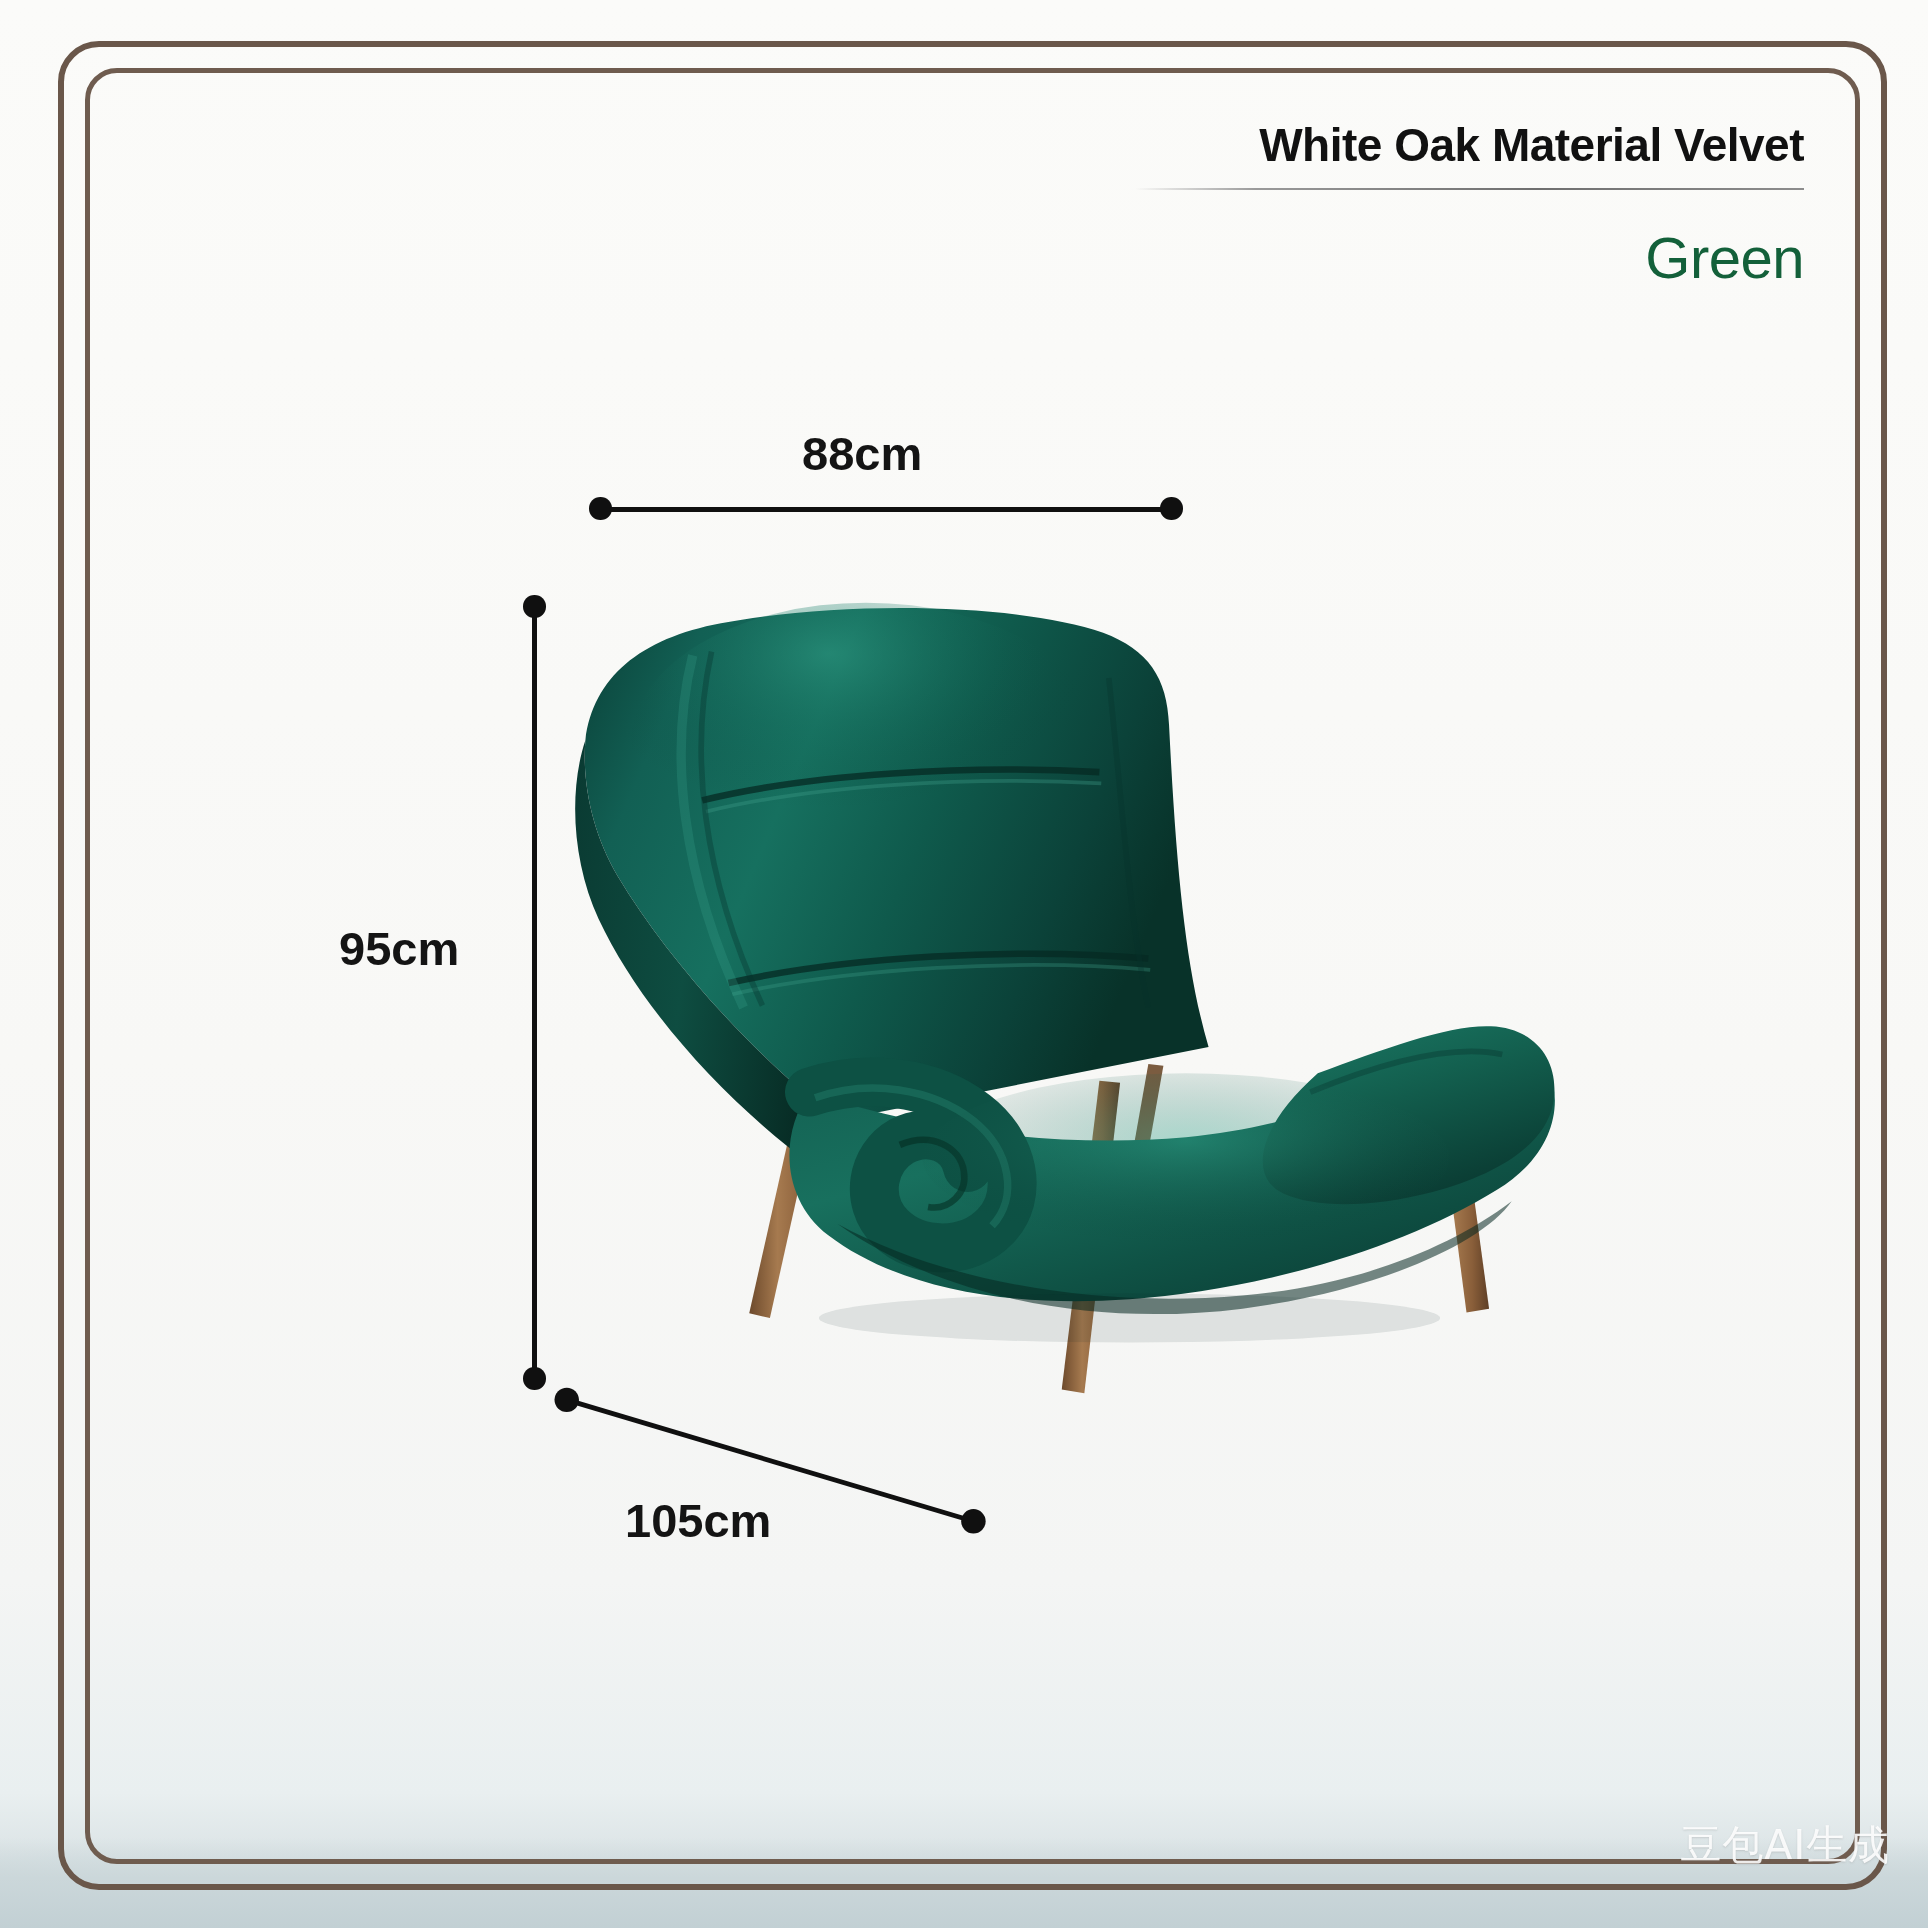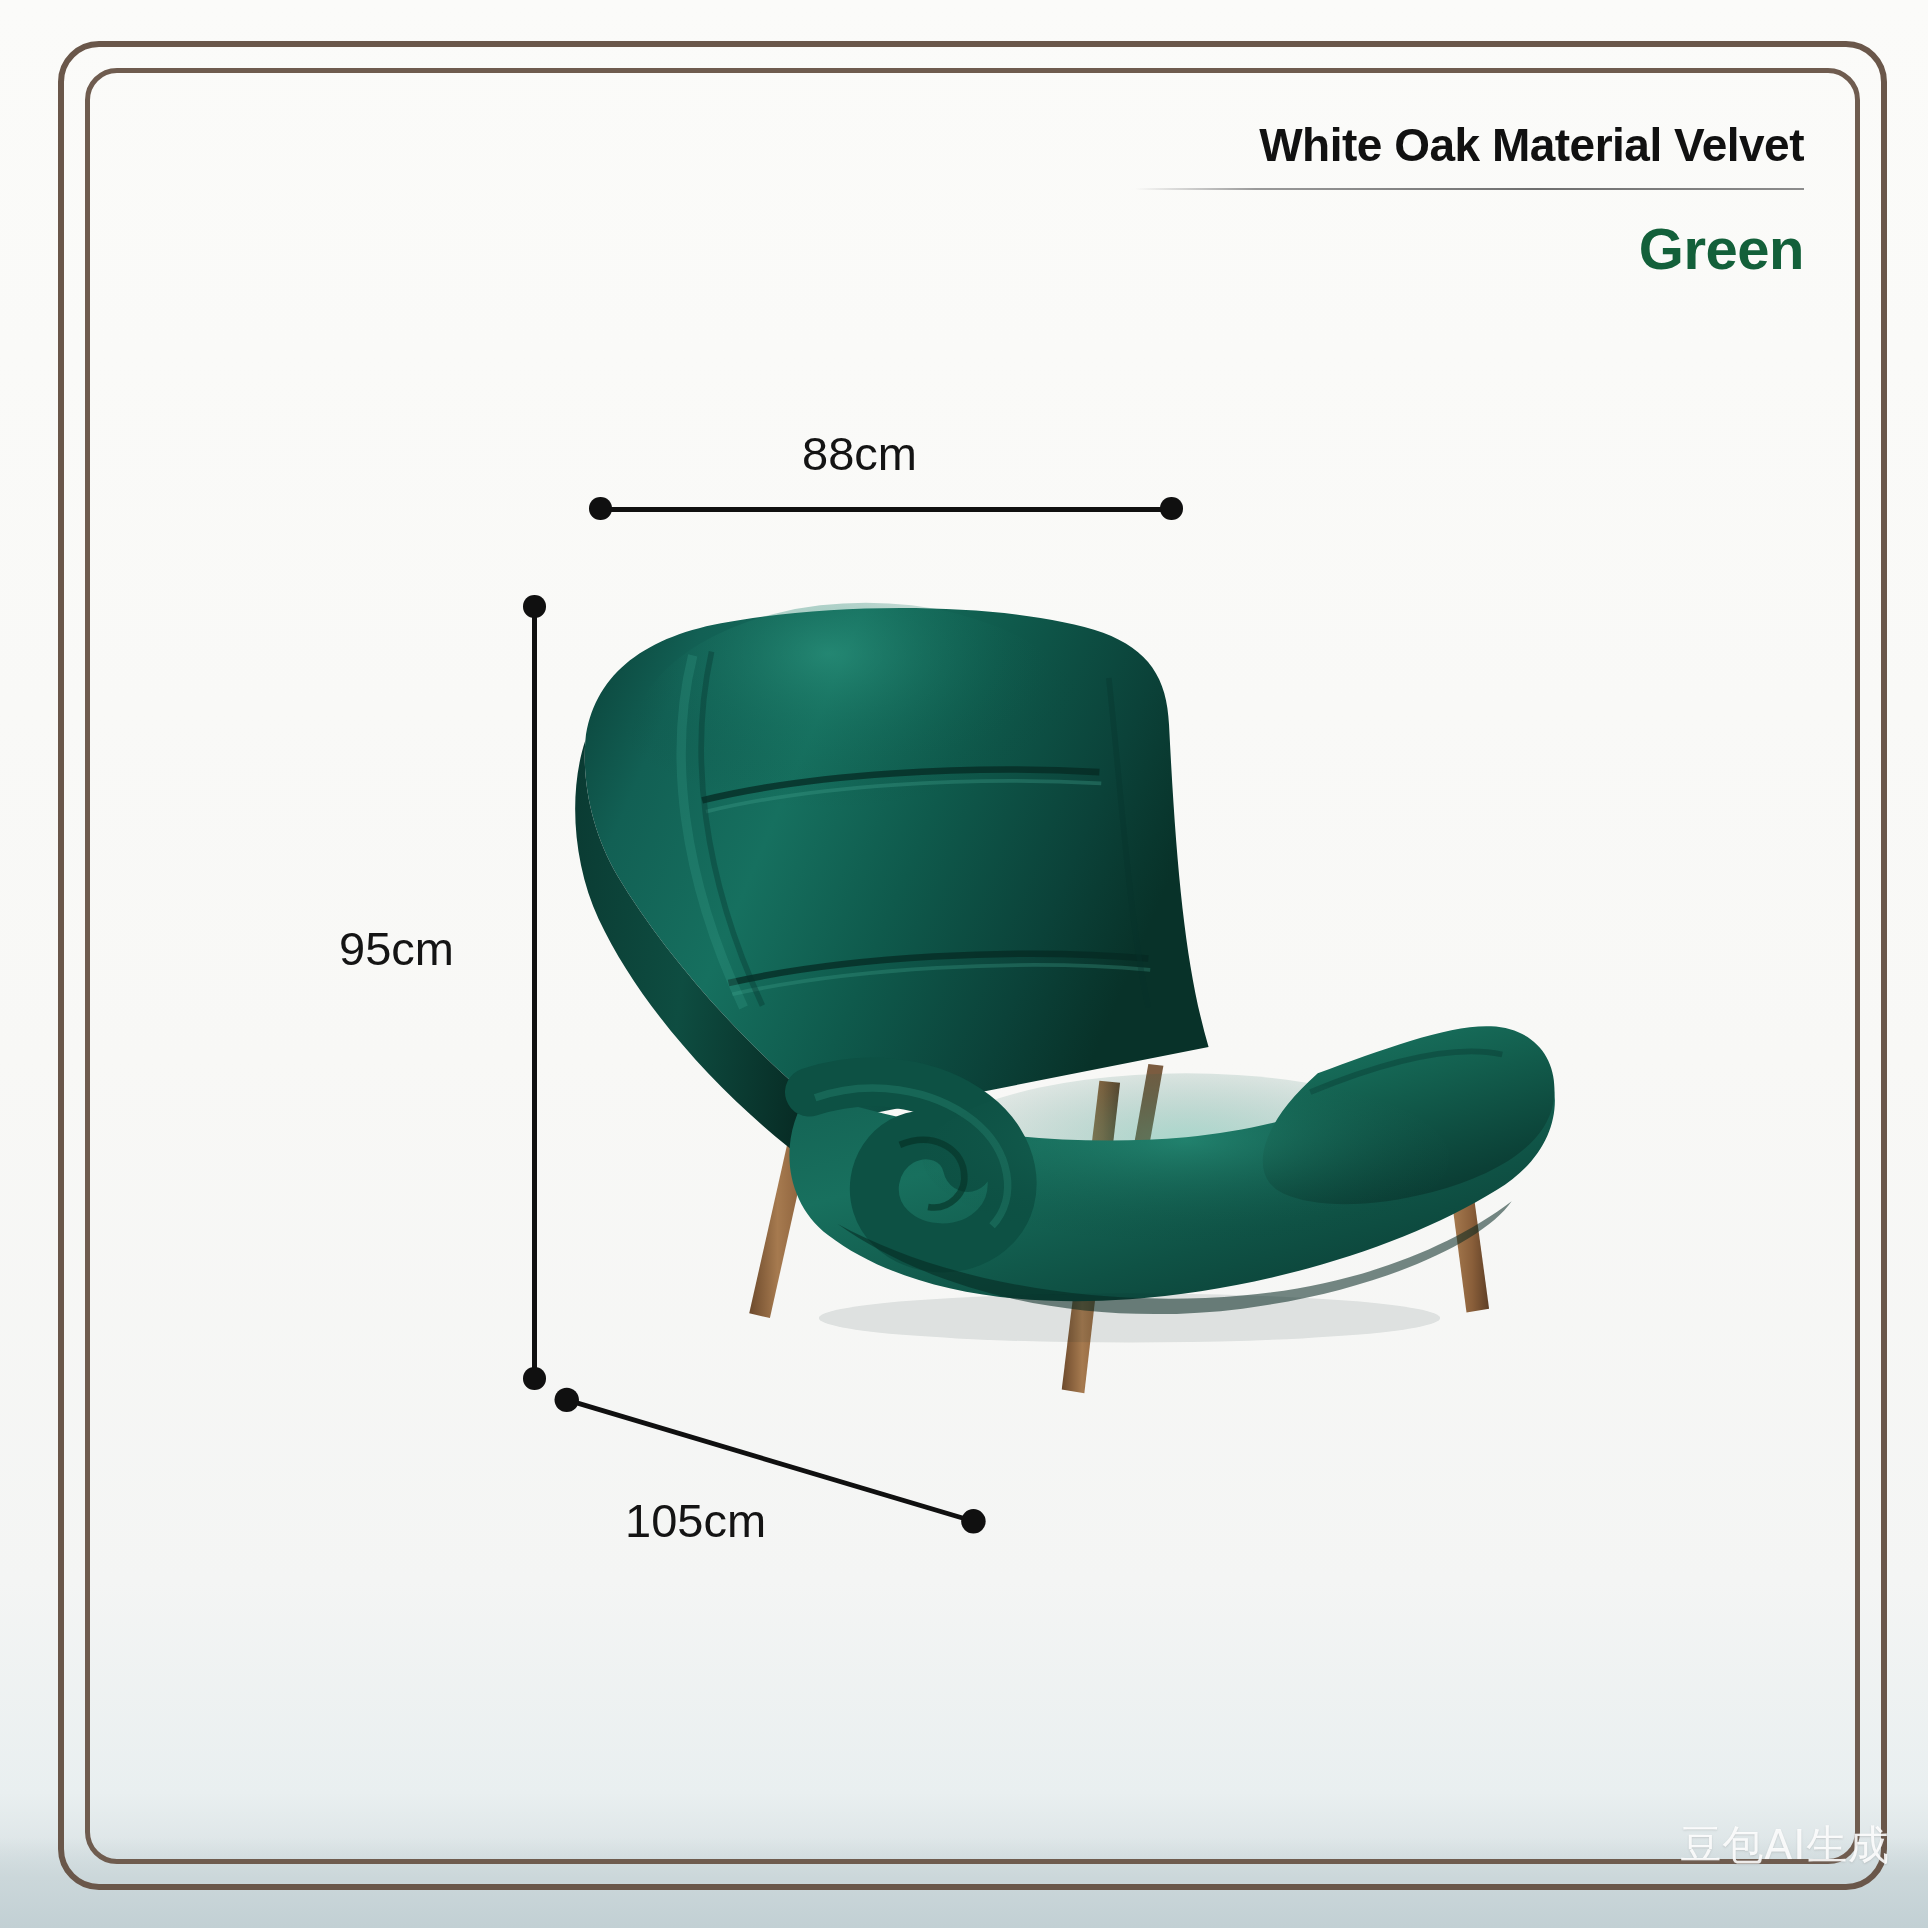--- a/index.html
+++ b/index.html
@@ -61,34 +61,34 @@
     white-space: nowrap;
   }
   .title-rule {
     margin-top: 19px;
     margin-left: auto;
     width: 669px;
     height: 1.9px;
     background: linear-gradient(90deg, rgba(150,150,150,0) 0%, #9a9a9a 18%, #6f6f6f 60%, #8d8d8d 100%);
   }
   .subtitle {
-    margin-top: 25px;
+    margin-top: 34px;
     font-size: 58px;
-    font-weight: 700;
+    font-weight: 400;
     color: #13603a;
     letter-spacing: -0.5px;
     white-space: nowrap;
   }
 
   
   .dim-label {
     position: absolute;
     color: #141414;
     font-size: 47px;
-    font-weight: 400;
+    font-weight: 700;
     white-space: nowrap;
   }
   #label-width  { left: 802px;  top: 426px; }
   #label-height { left: 339px;  top: 921px; }
   #label-depth  { left: 625px;  top: 1493px; text-align: center; }
 
   .dim-line {
     position: absolute;
     background: #101010;
   }

